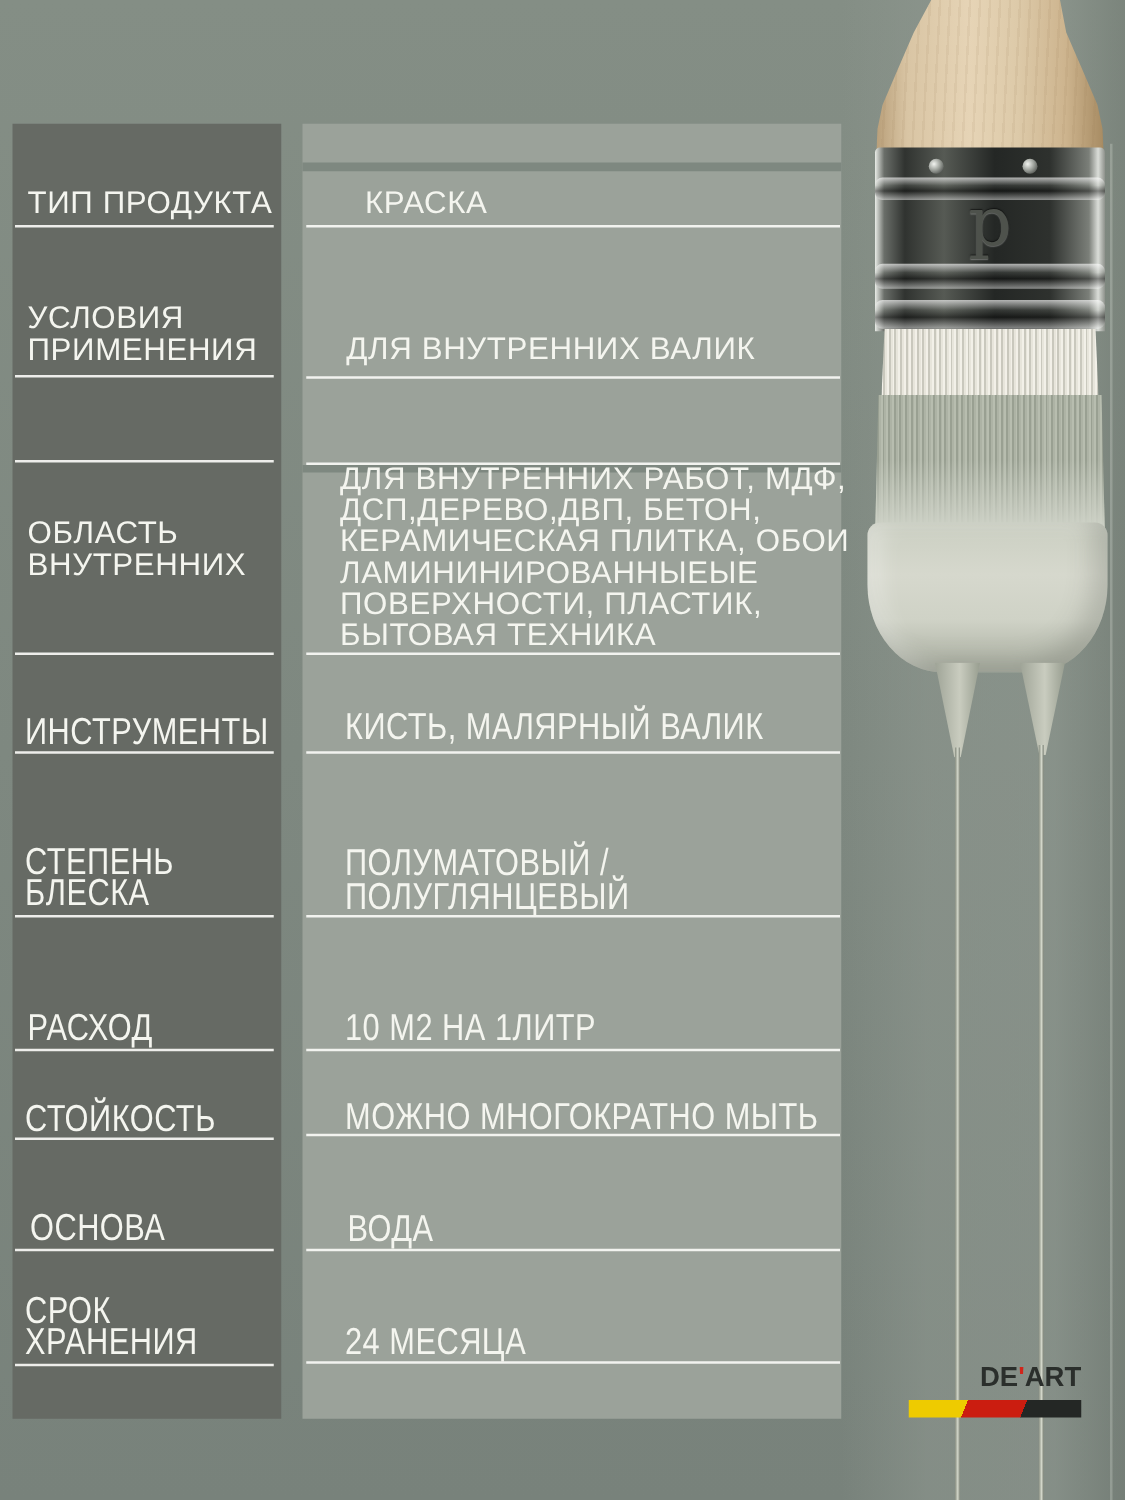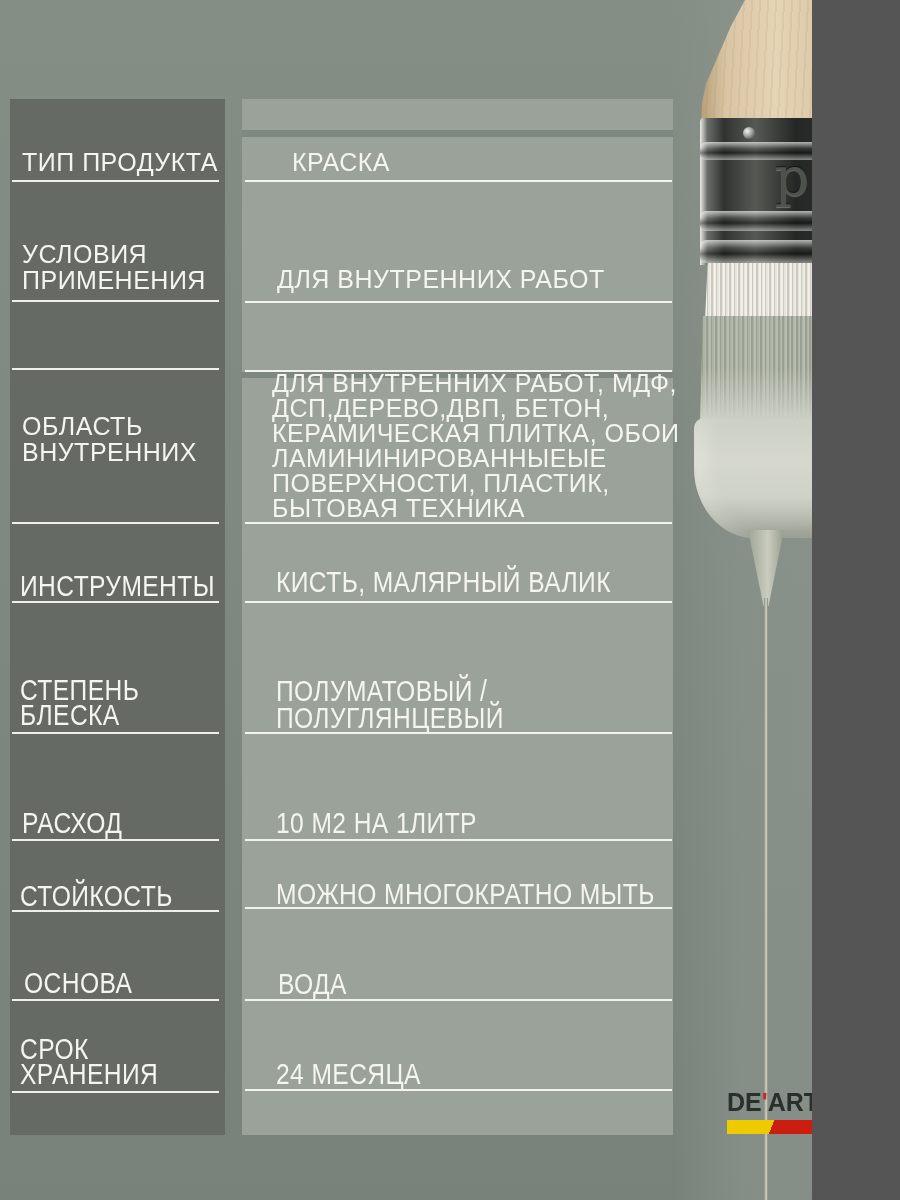--- a/index.html
+++ b/index.html
@@ -1,17 +1,17 @@
 <!DOCTYPE html>
 <html><head>
 <meta charset="utf-8">
 <style>
   html,body{margin:0;padding:0;background:#555;}
   .canvas{
-    position:relative;width:812px;height:1200px;overflow:hidden;
+    position:relative;width:900px;height:1200px;overflow:hidden;
     background:linear-gradient(180deg,#848e85 0%,#7e8880 50%,#78827b 100%);
     font-family:"Liberation Sans",sans-serif;
   }
   
   .photo-bg{position:absolute;left:673px;top:0;width:227px;height:1200px;
     background:linear-gradient(90deg,rgba(138,147,139,0) 0%,rgba(142,151,143,.55) 30%,rgba(146,155,147,.5) 75%,rgba(112,121,113,.45) 100%);}
   .col{position:absolute;top:99px;height:1036px;}
   .col.dark{left:10px;width:215px;background:#666a64;}
   .col.light{left:242px;width:431px;background:#9ba29a;}
   .seam{position:absolute;left:242px;width:431px;background:#7e8880;}
@@ -59,21 +59,21 @@
   .neck{position:absolute;background:linear-gradient(90deg,#9fa497 0%,#c9ccbf 55%,#989e90 100%);}
   .neck.nl{left:748px;top:530px;width:36px;height:76px;clip-path:polygon(0 0,100% 0,57% 100%,43% 100%);}
   .neck.nr{left:816px;top:530px;width:36px;height:74px;clip-path:polygon(0 0,100% 0,57% 100%,43% 100%);}
   .stream{position:absolute;width:4px;background:linear-gradient(90deg,#868c7f 0%,#d2d6c9 55%,#7f857a 100%);}
   .stream.sl{left:764px;top:598px;height:602px;}
   .stream.sr{left:831px;top:596px;height:604px;}
   .faint-drip{position:absolute;left:888px;top:115px;width:2px;height:1085px;background:rgba(213,217,208,.30);}
 
   
   .logo{position:absolute;left:727px;top:1086px;width:138px;}
-  .logo-text{font-size:25px;line-height:32px;font-weight:700;color:#2b2f2c;letter-spacing:0;white-space:nowrap;}
+  .logo-text{font-size:22px;line-height:32px;font-weight:700;color:#2b2f2c;letter-spacing:0;white-space:nowrap;text-align:right;}
   .logo-text .apo{color:#d1251a;}
   .logo-bar{margin-top:2px;width:138px;height:14px;
     background:linear-gradient(112deg,#eecb00 0 33%,#cb1d10 33% 66%,#242725 66% 100%);}
 </style>
 </head>
 <body>
 
 <div class="canvas">
 
   <div class="photo-bg"></div>
@@ -103,21 +103,21 @@
   <div class="hline hl-l" style="top:839px;"></div>
   <div class="hline hl-l" style="top:907px;"></div>
   <div class="hline hl-l" style="top:999px;"></div>
   <div class="hline hl-l" style="top:1089px;"></div>
 
   <div class="txt norm" style="left:22px;top:149px;">ТИП ПРОДУКТА</div>
   <div class="txt norm" style="left:292px;top:149px;">КРАСКА</div>
 
   <div class="txt norm" style="left:22px;top:241px;">УСЛОВИЯ
 ПРИМЕНЕНИЯ</div>
-  <div class="txt norm" style="left:277px;top:266px;">ДЛЯ ВНУТРЕННИХ РАБОТ</div>
+  <div class="txt norm" style="left:277px;top:266px;">ДЛЯ ВНУТРЕННИХ ВАЛИК</div>
 
   <div class="txt norm" style="left:22px;top:413px;">ОБЛАСТЬ
 ВНУТРЕННИХ</div>
   <div class="txt norm lh25" style="left:272px;top:371px;">ДЛЯ ВНУТРЕННИХ РАБОТ, МДФ,
 ДСП,ДЕРЕВО,ДВП, БЕТОН,
 КЕРАМИЧЕСКАЯ ПЛИТКА, ОБОИ
 ЛАМИНИНИРОВАННЫЕЫЕ
 ПОВЕРХНОСТИ, ПЛАСТИК,
 БЫТОВАЯ ТЕХНИКА</div>
 

